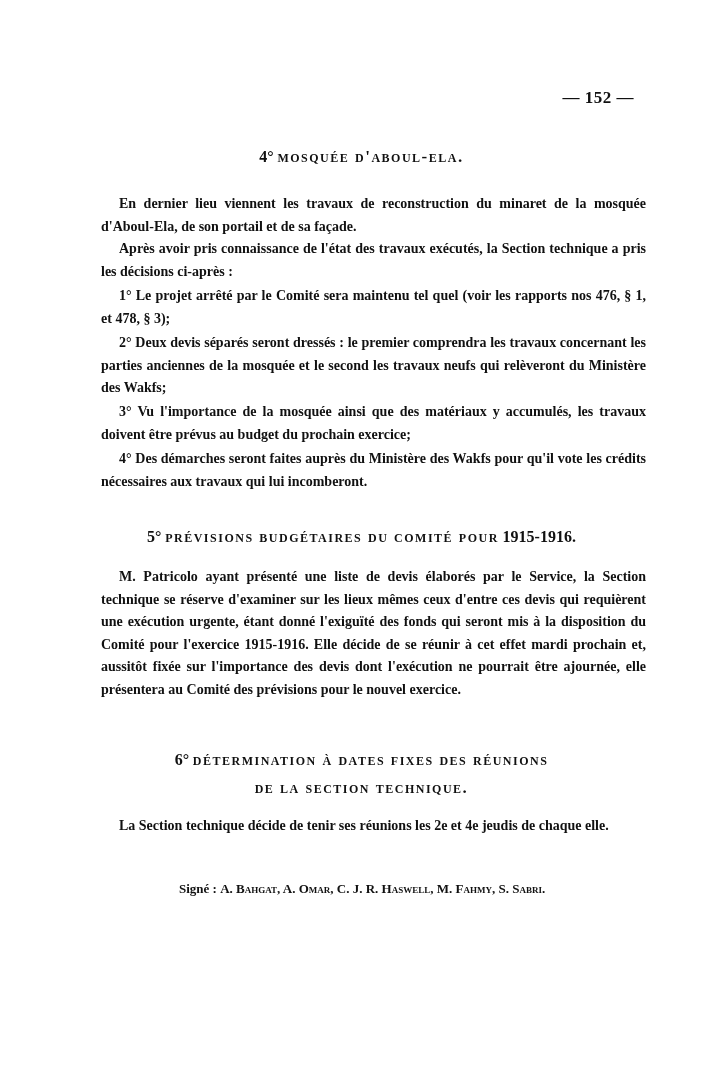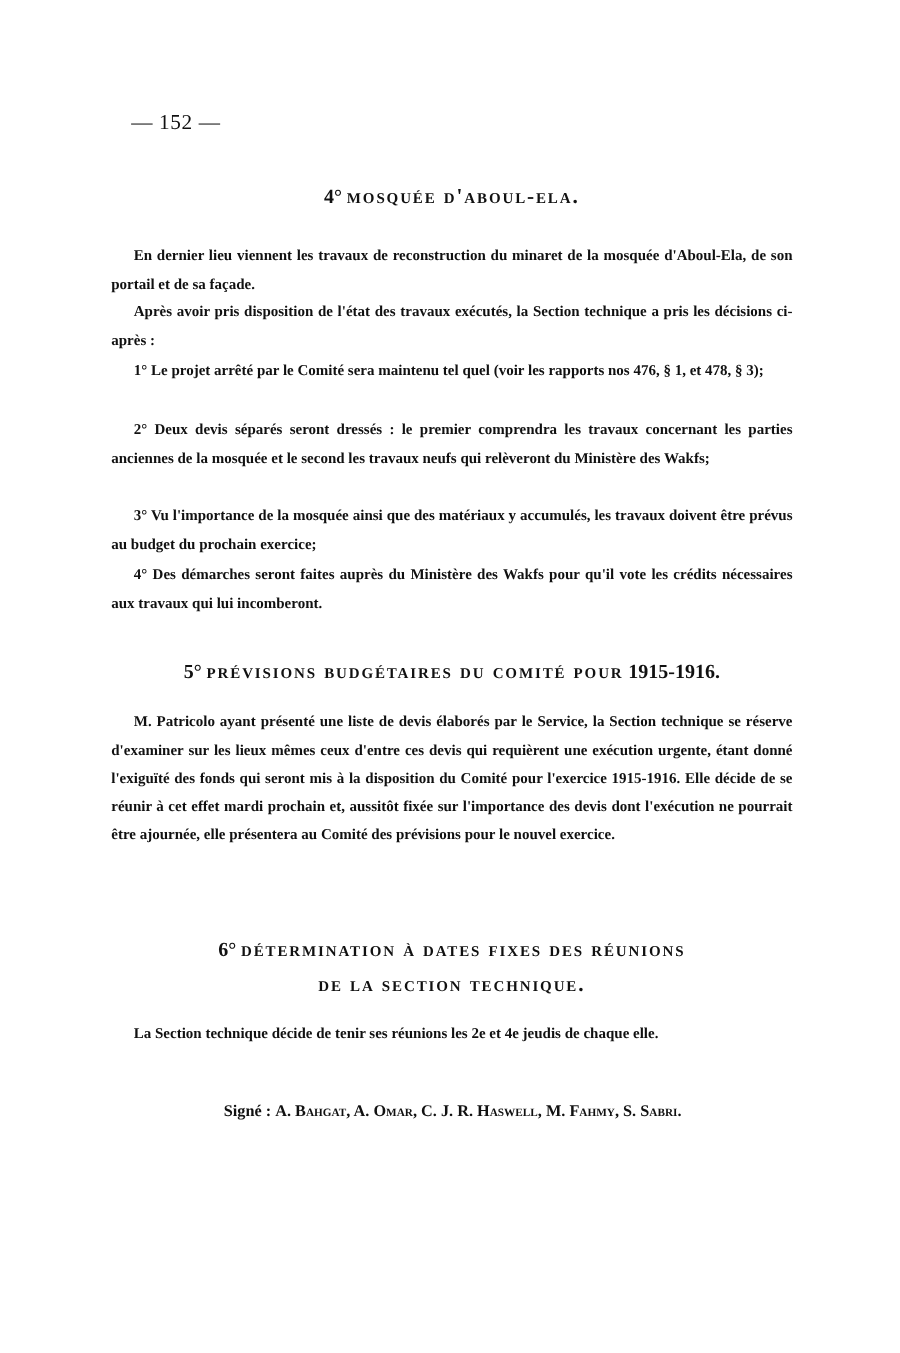--- a/index.html
+++ b/index.html
@@ -16,26 +16,26 @@
       color: #111111;
     }
     .page {
       position: absolute;
       left: 89px;
       top: 0;
       width: 545px;
     }
     .page-number {
       position: absolute;
-      left: 16px;
+      left: 0;
       width: 545px;
       top: 88px;
-      text-align: left;
+      text-align: right;
       font-size: 17px;
-      font-weight: normal;
+      font-weight: bold;
       letter-spacing: 0.5px;
     }
     .heading {
       position: absolute;
       left: 0;
       width: 545px;
       text-align: center;
       font-weight: bold;
       font-size: 15px;
     }
@@ -43,23 +43,23 @@
       font-variant: small-caps;
       text-transform: lowercase;
       letter-spacing: 1.5px;
       font-size: 17px;
     }
     .heading .num {
       font-size: 16px;
     }
     .p {
       position: absolute;
-      left: 0;
+      left: 12px;
       width: 545px;
-      font-size: 12px;
+      font-size: 14px;
       line-height: 22.6px;
       font-weight: bold;
       text-align: justify;
       text-indent: 18px;
     }
     .sig {
       position: absolute;
       left: 90px;
       width: 460px;
       top: 881px;
@@ -77,21 +77,21 @@
 <div class="page">
 
   <div class="page-number">— 152 —</div>
 
   <div class="heading" style="top:147px;">
     <span class="num">4°</span>
     <span class="sc">MOSQUÉE D'ABOUL-ELA.</span>
   </div>
 
   <div class="p" style="top:193px;">En dernier lieu viennent les travaux de reconstruction du minaret de la mosquée d'Aboul-Ela, de son portail et de sa façade.</div>
-  <div class="p" style="top:238px;">Après avoir pris disposition de l'état des travaux exécutés, la Section technique a pris les décisions ci-après :</div>
+  <div class="p" style="top:238px;">Après avoir pris connaissance de l'état des travaux exécutés, la Section technique a pris les décisions ci-après :</div>
   <div class="p" style="top:285px;">1° Le projet arrêté par le Comité sera maintenu tel quel (voir les rapports nos 476, § 1, et 478, § 3);</div>
   <div class="p" style="top:332px;">2° Deux devis séparés seront dressés : le premier comprendra les travaux concernant les parties anciennes de la mosquée et le second les travaux neufs qui relèveront du Ministère des Wakfs;</div>
   <div class="p" style="top:401px;">3° Vu l'importance de la mosquée ainsi que des matériaux y accumulés, les travaux doivent être prévus au budget du prochain exercice;</div>
   <div class="p" style="top:448px;">4° Des démarches seront faites auprès du Ministère des Wakfs pour qu'il vote les crédits nécessaires aux travaux qui lui incomberont.</div>
 
   <div class="heading" style="top:527px;">
     <span class="num">5°</span>
     <span class="sc">PRÉVISIONS BUDGÉTAIRES DU COMITÉ POUR</span>
     <span class="num">1915-1916.</span>
   </div>

